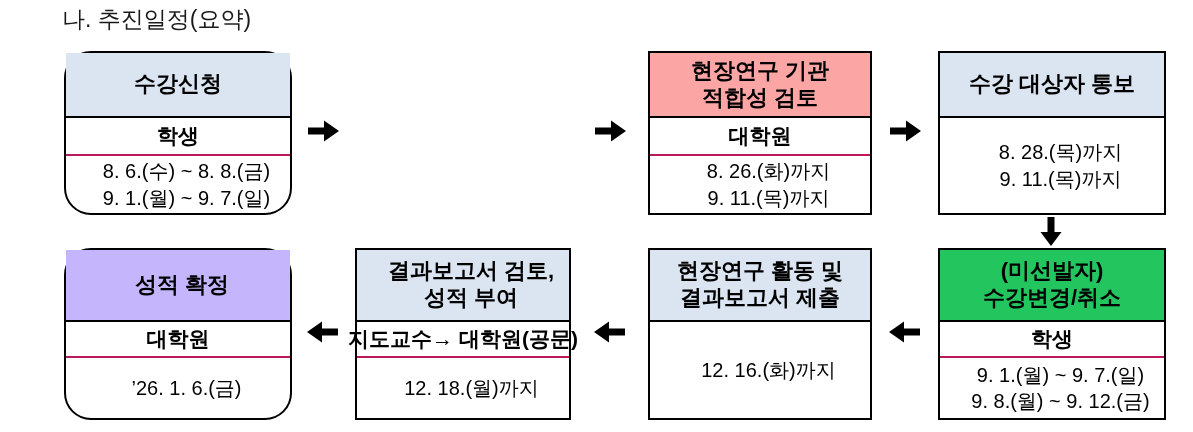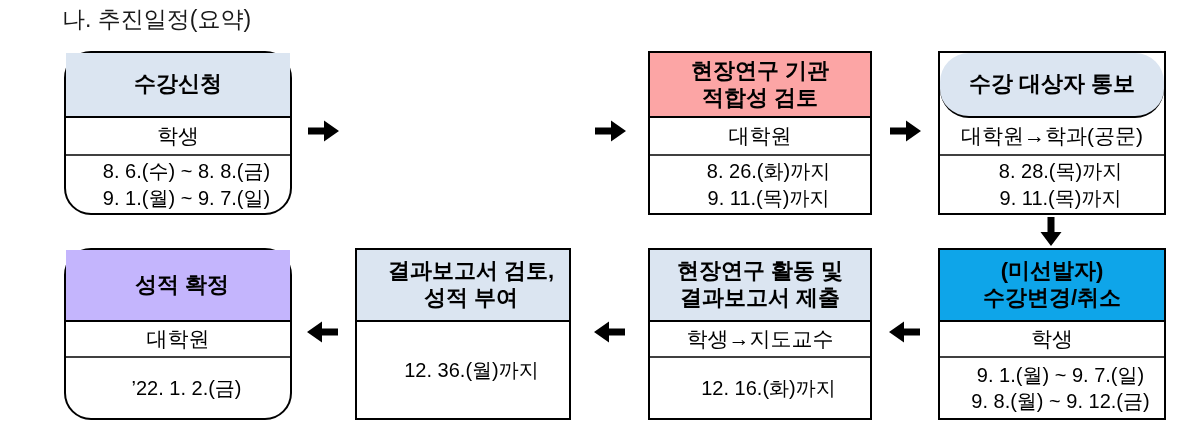--- a/index.html
+++ b/index.html
@@ -39,23 +39,23 @@
     background:#dbe5f1;
     display:flex;align-items:center;justify-content:center;
     text-align:center;
     font-weight:700;font-size:22px;line-height:1.22;
     white-space:pre-line;
   }
   .r1 .bx-header{height:65px;}
   .r2 .bx-header{height:72px;}
   .bx-actor{
     box-sizing:border-box;
-    border-bottom:2px solid #404040;
+    border-bottom:2px solid #be185d;
     display:flex;align-items:center;justify-content:center;
-    font-size:21px;white-space:nowrap;
+    font-size:21px;white-space:nowrap;font-weight:bold;
   }
   .r1 .bx-actor{height:38px;}
   .r2 .bx-actor{height:36px;}
   .bx-dates{
     flex:1;
     display:flex;align-items:center;justify-content:center;
     text-align:center;
     font-size:20px;line-height:1.32;
     white-space:pre-line;
     padding-left:17px;
@@ -80,51 +80,50 @@
 
   <div class="box r1 c3">
     <div class="bx-header" style="background: #fca5a5;">현장연구 기관
 적합성 검토</div>
     <div class="bx-actor">대학원</div>
     <div class="bx-dates">8. 26.(화)까지
 9. 11.(목)까지</div>
   </div>
 
   <div class="box r1 c4">
-    <div class="bx-header" style="background: rgb(219, 229, 241); border-radius: 29px;">수강 대상자 통보</div>
-    <div class="bx-actor">대학원→학과(공문)</div>
+    <div class="bx-header" style="background: rgb(219, 229, 241);">수강 대상자 통보</div>
     <div class="bx-dates">8. 28.(목)까지
 9. 11.(목)까지</div>
   </div>
 
   <div class="box r2 c4">
-    <div class="bx-header" style="background: #0ea5e9;">(미선발자)
+    <div class="bx-header" style="background: #22c55e;">(미선발자)
 수강변경/취소</div>
     <div class="bx-actor">학생</div>
     <div class="bx-dates">9. 1.(월) ~ 9. 7.(일)
 9. 8.(월) ~ 9. 12.(금)</div>
   </div>
 
   <div class="box r2 c3">
     <div class="bx-header" style="background: rgb(219, 229, 241);">현장연구 활동 및
 결과보고서 제출</div>
-    <div class="bx-actor">학생→지도교수</div>
     <div class="bx-dates">12. 16.(화)까지</div>
   </div>
 
   <div class="box r2 c2">
     <div class="bx-header" style="background: rgb(219, 229, 241); padding-left: 16px;">결과보고서 검토,
 성적 부여</div>
-    <div class="bx-dates">12. 36.(월)까지</div>
+    <div class="bx-actor">지도교수→ 대학원(공문)</div>
+    <div class="bx-dates">12. 18.(월)까지</div>
   </div>
 
   <div class="box r2 c1">
     <div class="bx-header" style="background: #c4b5fd; padding-left: 8px;">성적 확정</div>
     <div class="bx-actor">대학원</div>
-    <div class="bx-dates">’22. 1. 2.(금)</div>
+    <div class="bx-dates">’26. 1. 6.(금)</div>
   </div>
 
   <div class="arrow" style="left:258px;top:118px;">
     <svg width="34" height="26" viewBox="0 0 34 26">
         <polygon points="2,9.5 18,9.5 18,2.5 33,13 18,23.5 18,16.5 2,16.5" fill="#000"></polygon>
       </svg>
   </div>
   <div class="arrow" style="left:545px;top:118px;">
     <svg width="34" height="26" viewBox="0 0 34 26">
         <polygon points="2,9.5 18,9.5 18,2.5 33,13 18,23.5 18,16.5 2,16.5" fill="#000"></polygon>

